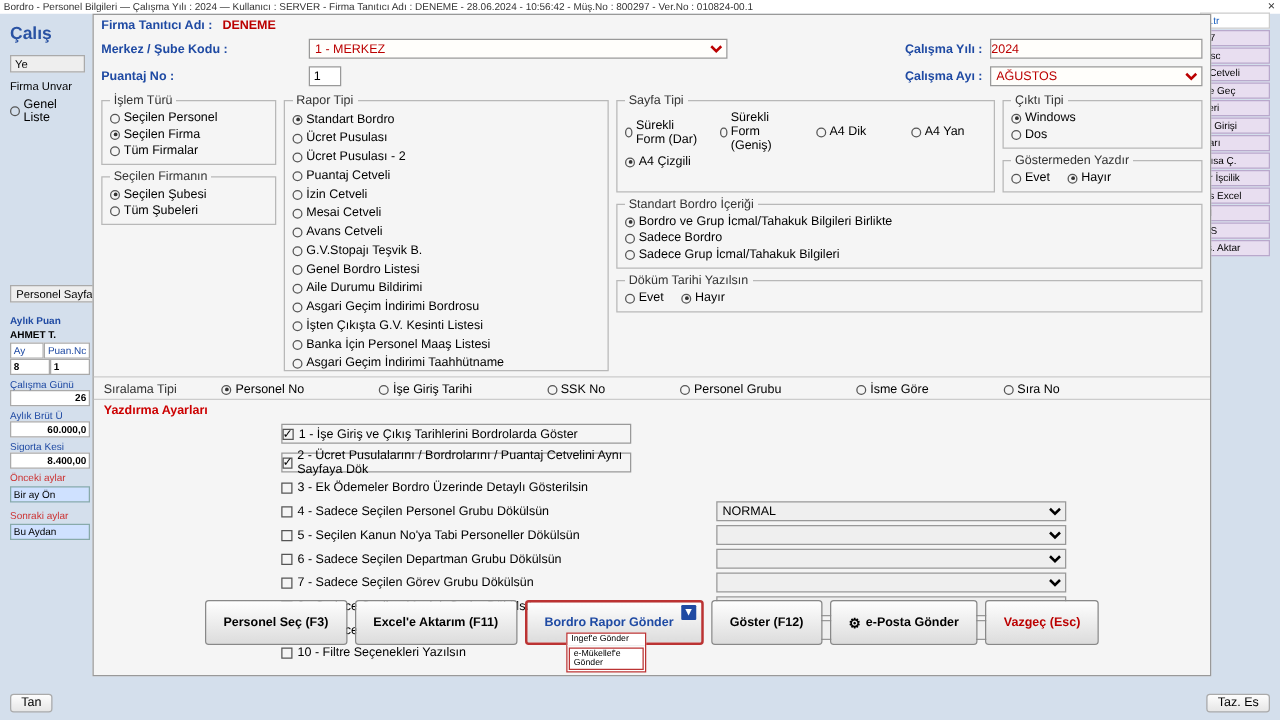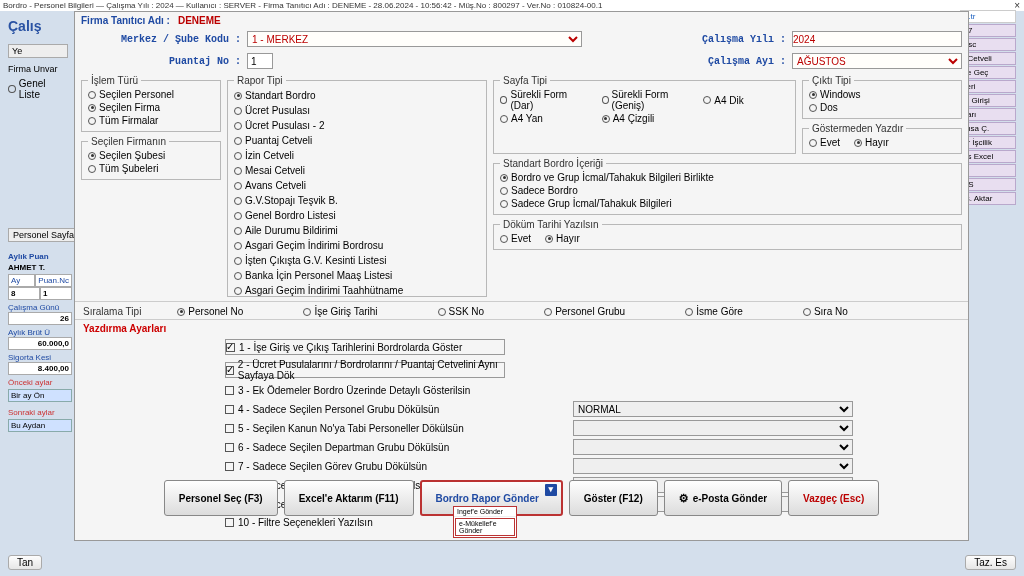--- a/index.html
+++ b/index.html
@@ -17,21 +17,21 @@
 
   .main-modal {
     position: absolute; left: 74px; top: 11px; width: 895px; height: 530px;
     background: #f5f5f5; border: 1px solid #999;
   }
 
   .row1 { display: flex; align-items: center; padding: 3px 6px; }
   .row1 .lab { color: #1f4aa3; font-weight: bold; font-size: 10px; white-space: nowrap; }
   .row1 .val { color: #b00; font-weight: bold; margin-left: 8px; }
   .row2 { display: flex; align-items: center; padding: 2px 6px 4px; gap: 6px; }
-  .lab-right { color: #1f4aa3; font-weight: bold; font-size: 10px; text-align: right; font-family: Liberation Mono, monospace; }
+  .lab-right { color: #1f4aa3; font-weight: bold; font-size: 10px; text-align: left; }
   .combo { height: 16px; font-size: 10px; border: 1px solid #999; background: #fffefb; }
   .combo.red { color: #b00; }
   .puantaj { width: 26px; height: 16px; font-size: 10px; border: 1px solid #999; text-align: left; padding: 0 3px; }
 
   .body-cols { display: flex; padding: 2px 6px 0; gap: 6px; }
   .lcol { width: 140px; }
   .mcol { width: 260px; }
   .rcol { flex: 1; }
 
   fieldset { border: 1px solid #b8b8b8; padding: 3px 6px 5px; margin-bottom: 4px; }
@@ -41,21 +41,21 @@
   .opt { display: flex; align-items: center; gap: 3px; font-size: 10px; }
   .opt .dot { width: 8px; height: 8px; border: 1px solid #555; border-radius: 50%; display: inline-block; position: relative;}
   .opt.sel .dot::after { content:''; position:absolute; left:1.5px; top:1.5px; width:3px; height:3px; background:#333; border-radius:50%; }
   .chk { display: flex; align-items: center; gap: 3px; font-size: 10px; margin: 2px 0;}
   .chk .box { width: 9px; height: 9px; border: 1px solid #555; display: inline-block; position: relative;}
   .chk.sel .box::after { content:'✓'; position:absolute; left:-1px; top:-3px; font-size:10px; }
   
   .rapor-list { font-size: 10px; line-height: 13px; }
   .rapor-list .opt { margin: 0; }
 
-  .sayfa-grid { display: grid; grid-template-columns: 1fr 1fr 1fr; gap: 2px 16px; }
+  .sayfa-grid { display: grid; grid-template-columns: 1fr 1fr 1fr 1fr; gap: 2px 16px; }
 
   .siralama { display: flex; gap: 36px; padding: 4px 8px 2px; border-top: 1px solid #ccc; border-bottom: 1px solid #ccc;}
   .yaz-title { color: #c00; font-weight: bold; font-size: 10px; padding: 3px 8px 0; }
 
   .yaz-rows { padding: 0 8px 0 150px; }
   .yrow { display: flex; align-items: center; gap: 8px; margin: 3px 0; }
   .yrow .chk-lab { font-size: 10px; flex: 0 0 340px; display: flex; align-items: center; gap: 4px;}
   .yrow .sel { flex: 0 0 280px; height: 16px; font-size: 10px; border: 1px solid #999; }
 
   .bottom-btns { position: absolute; bottom: 24px; left: 0; right: 0; display: flex; gap: 6px; padding: 0 56px; justify-content: center;}

